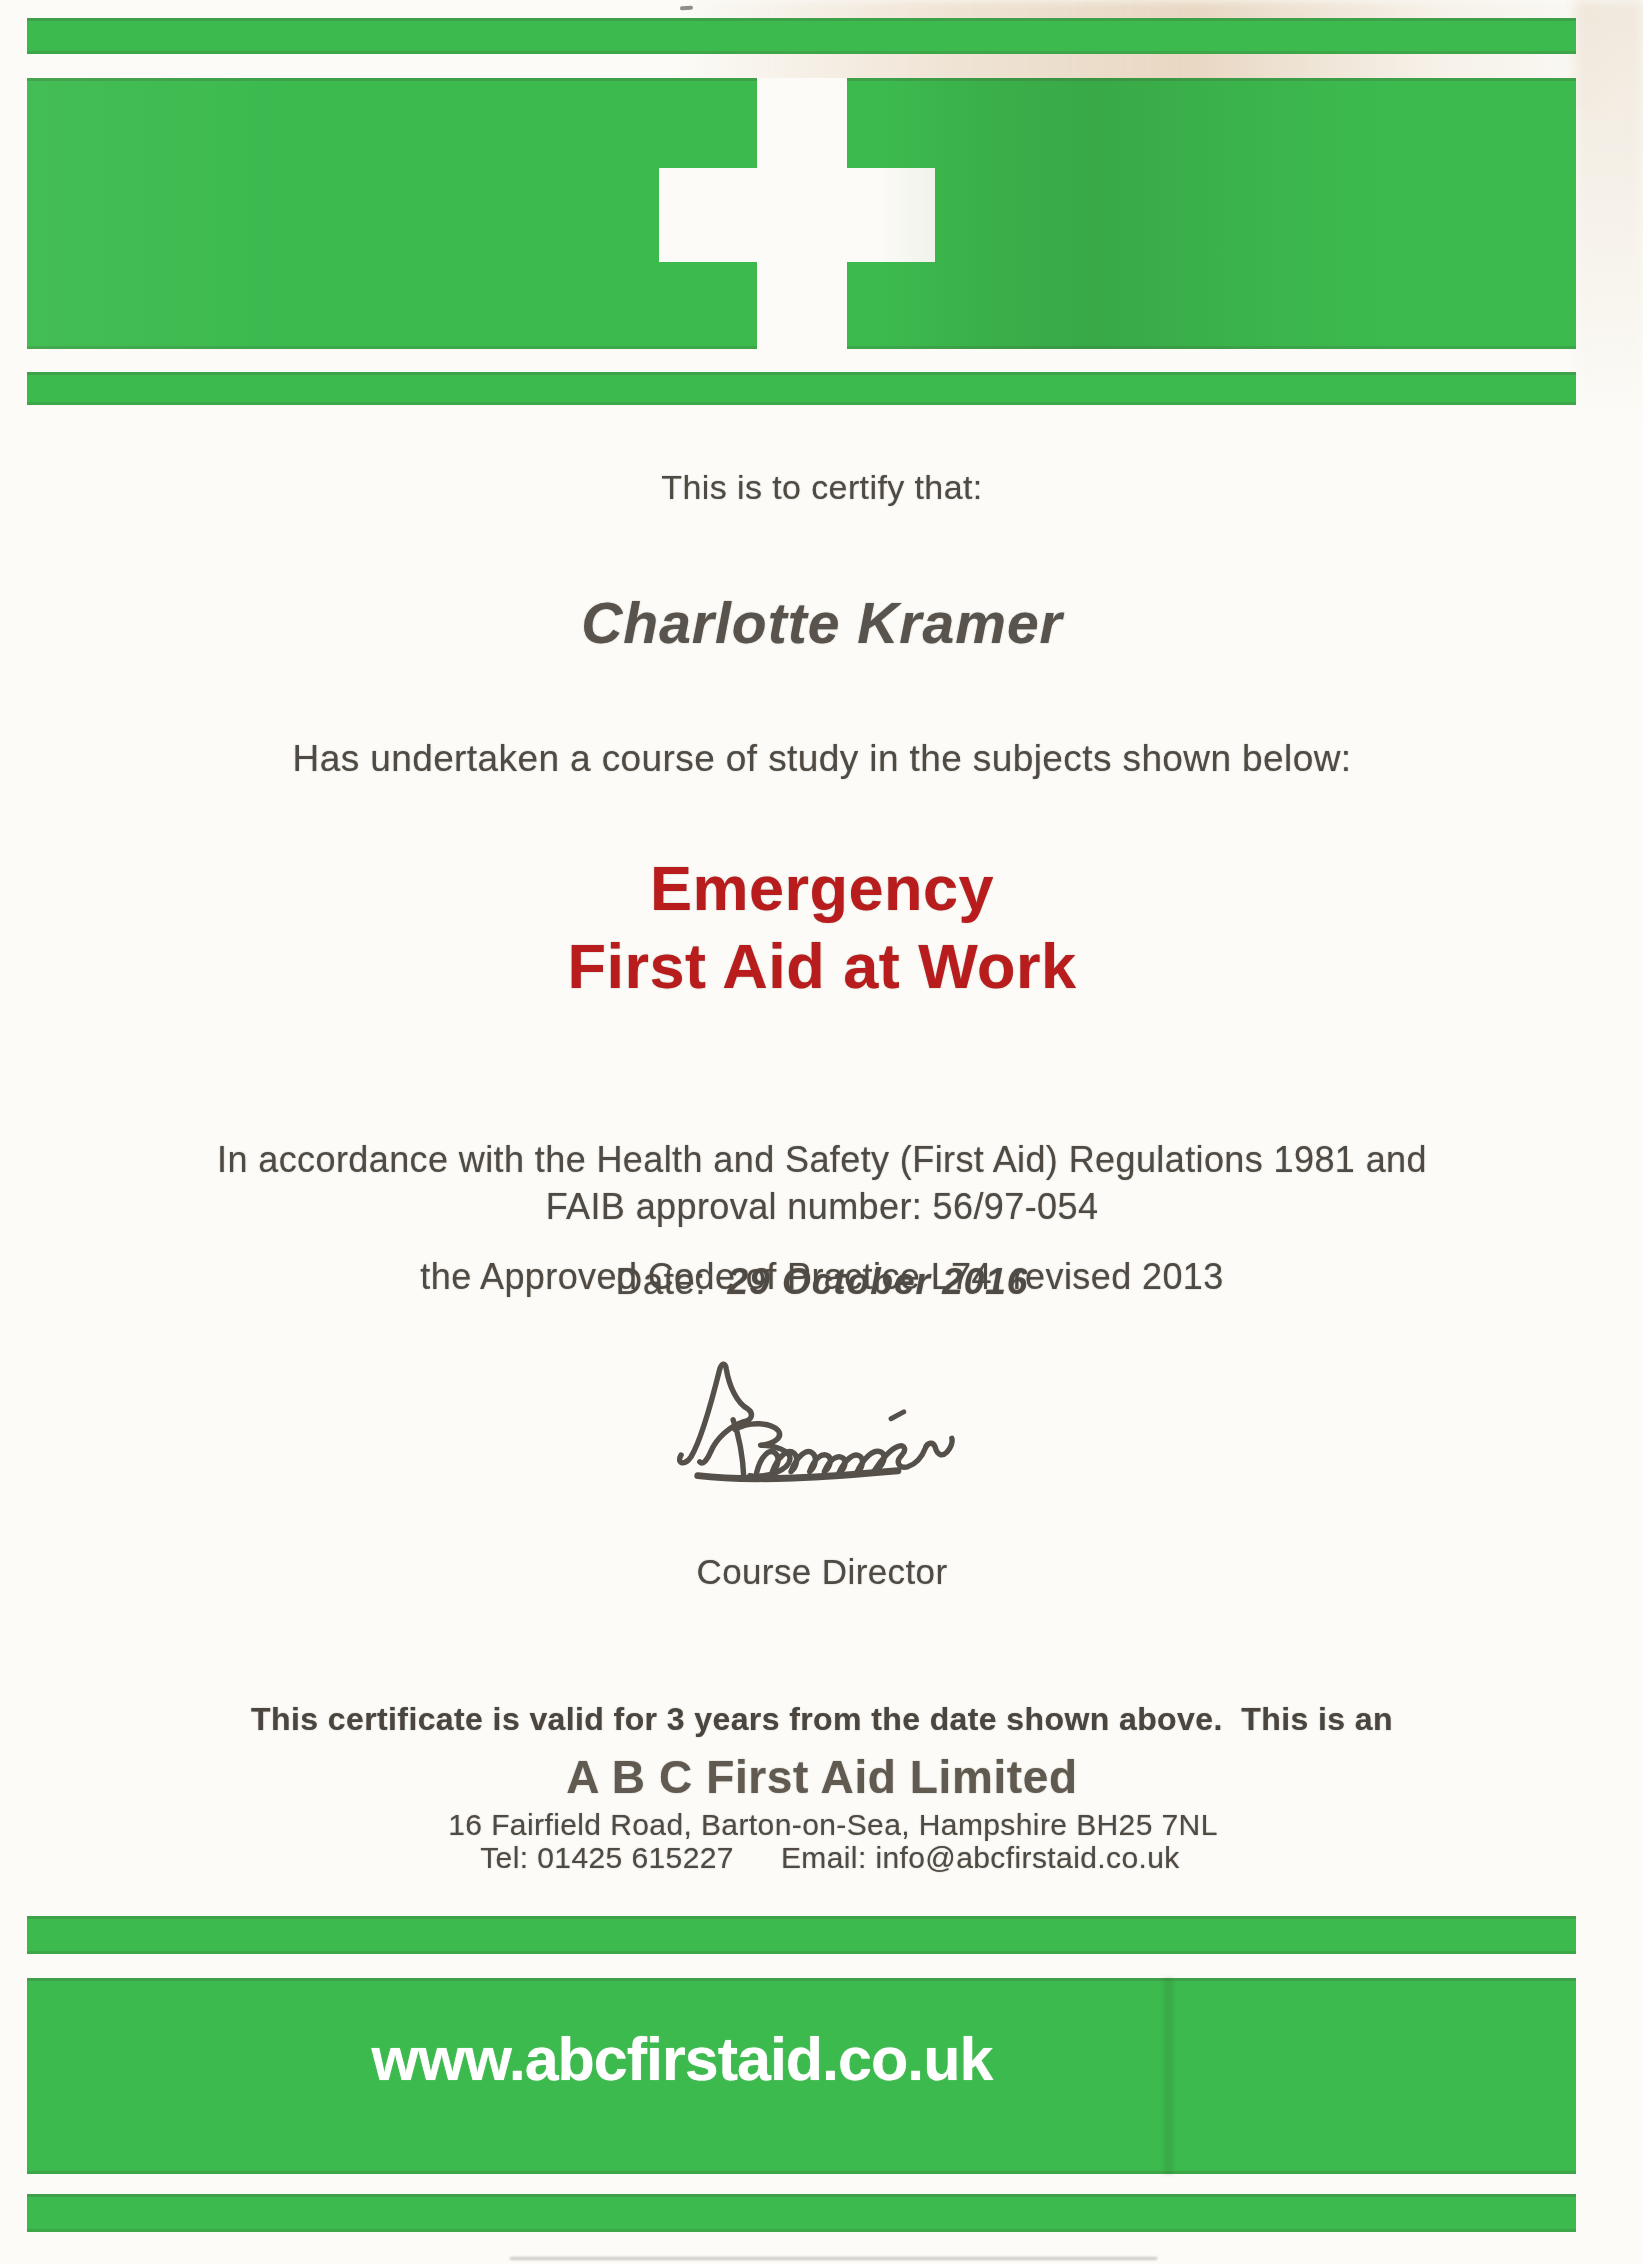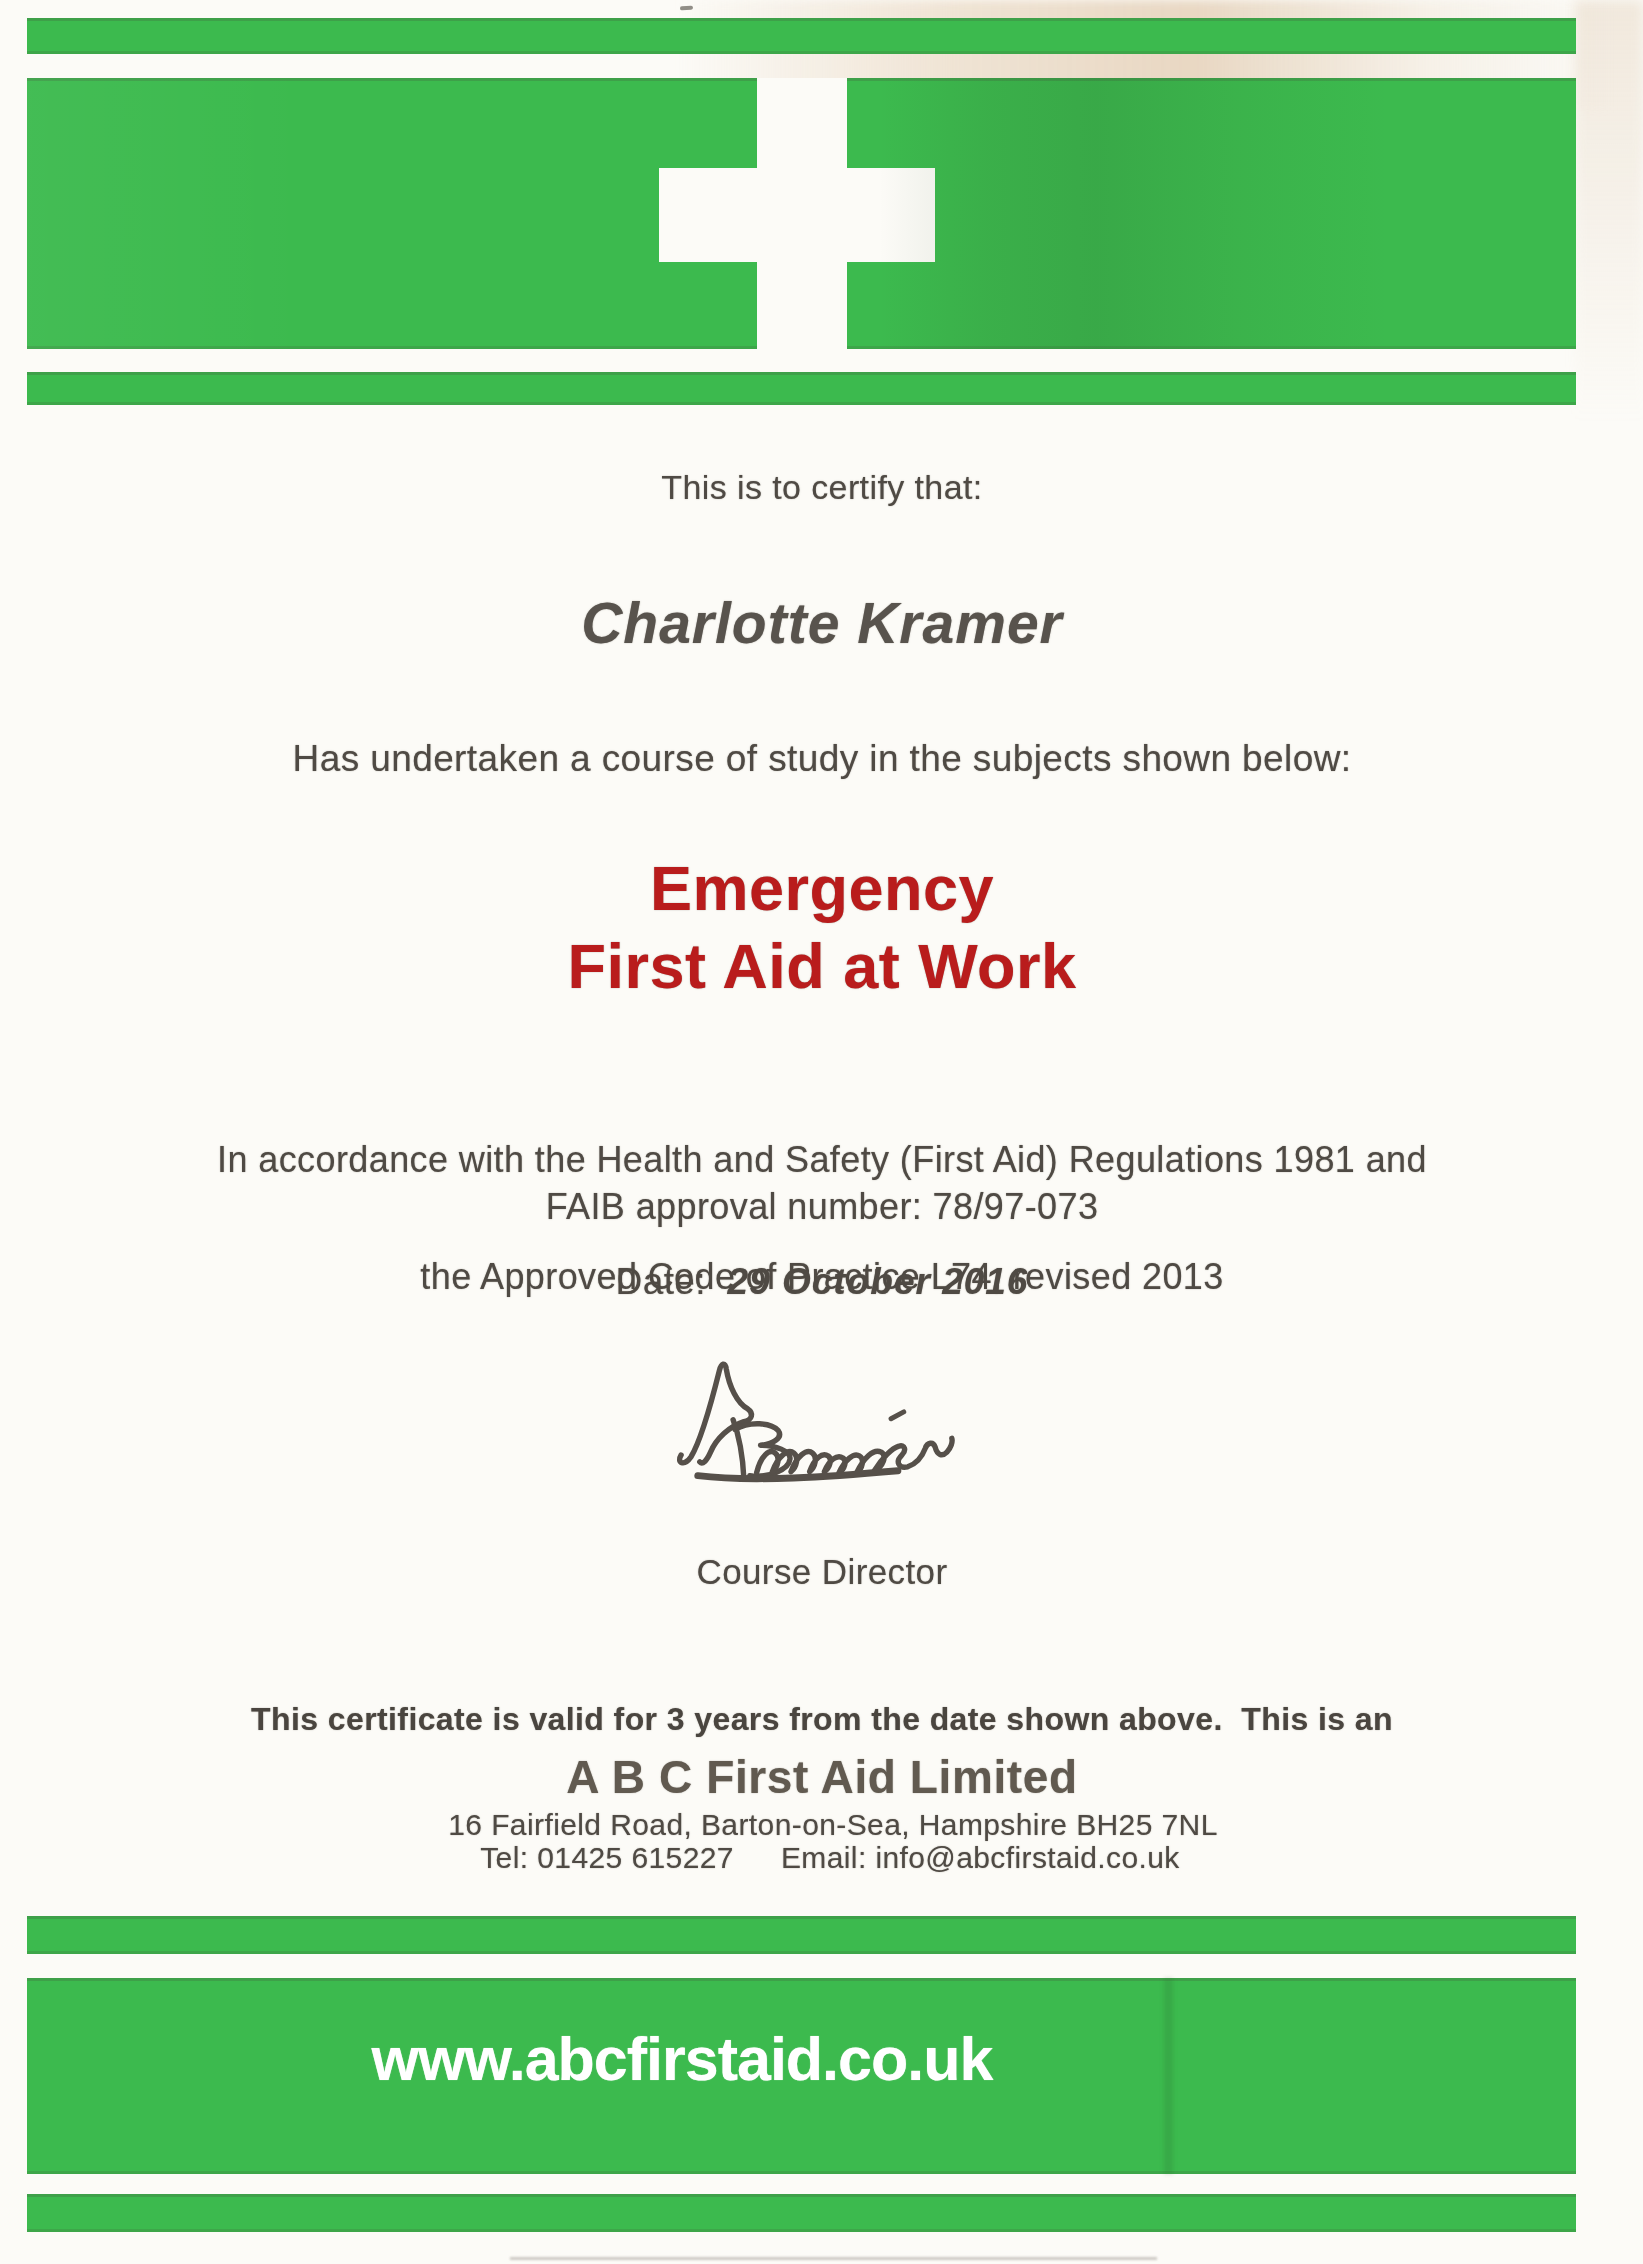--- a/index.html
+++ b/index.html
@@ -142,21 +142,21 @@
   <div class="ctr course-title">
     <div>Emergency</div>
     <div>First Aid at Work</div>
   </div>
 
   <div class="ctr regulations">
     <div>In accordance with the Health and Safety (First Aid) Regulations 1981 and</div>
     <div>the Approved Code of Practice L74, revised 2013</div>
   </div>
 
-  <div class="ctr approval">FAIB approval number: 78/97-073</div>
+  <div class="ctr approval">FAIB approval number: 56/97-054</div>
 
   <div class="ctr date-line"><span>Date:</span><span class="val">29 October 2016</span></div>
 
   <div class="signature">
     <svg viewBox="0 0 420 175">
       <path stroke-width="5.5" d="M 47 112 C 42 120, 50 124, 57 114 C 68 96, 79 54, 86 26 C 88 18, 92 17, 93 24 C 96 42, 104 59, 115 65 C 121 69, 120 76, 111 78 C 96 83, 83 95, 77 109 C 73 118, 69 122, 66 119"></path>
       <path stroke-width="5.5" d="M 100 76 C 106 92, 110 114, 111 136 M 102 86 C 117 77, 139 79, 146 87 C 151 94, 141 101, 128 102 C 143 102, 159 108, 158 116 C 157 127, 135 136, 117 133"></path>
       <path stroke-width="5.5" d="M 124 130 C 128 113, 137 105, 143 110 C 148 114, 146 124, 140 129 C 146 113, 156 105, 162 110 C 167 114, 165 124, 159 129 C 165 113, 175 105, 181 110 C 186 114, 184 124, 178 129 C 183 115, 191 109, 197 113 C 201 116, 199 125, 193 129 C 198 117, 206 111, 212 115 C 216 118, 214 126, 208 130 C 214 117, 223 109, 229 113 C 234 116, 232 126, 226 130 C 233 115, 243 105, 251 109 C 257 113, 253 124, 244 128 C 252 115, 262 105, 269 103 C 275 101, 277 107, 272 112 C 265 119, 269 126, 278 124 C 287 121, 293 113, 296 105 C 298 99, 304 98, 306 104 C 308 112, 313 114, 318 109 C 322 105, 324 99, 323 95"></path>
       <path stroke-width="7" d="M 64 133 C 120 140, 200 134, 268 128"></path>
       <path stroke-width="5" d="M 261 75 L 274 68"></path>

